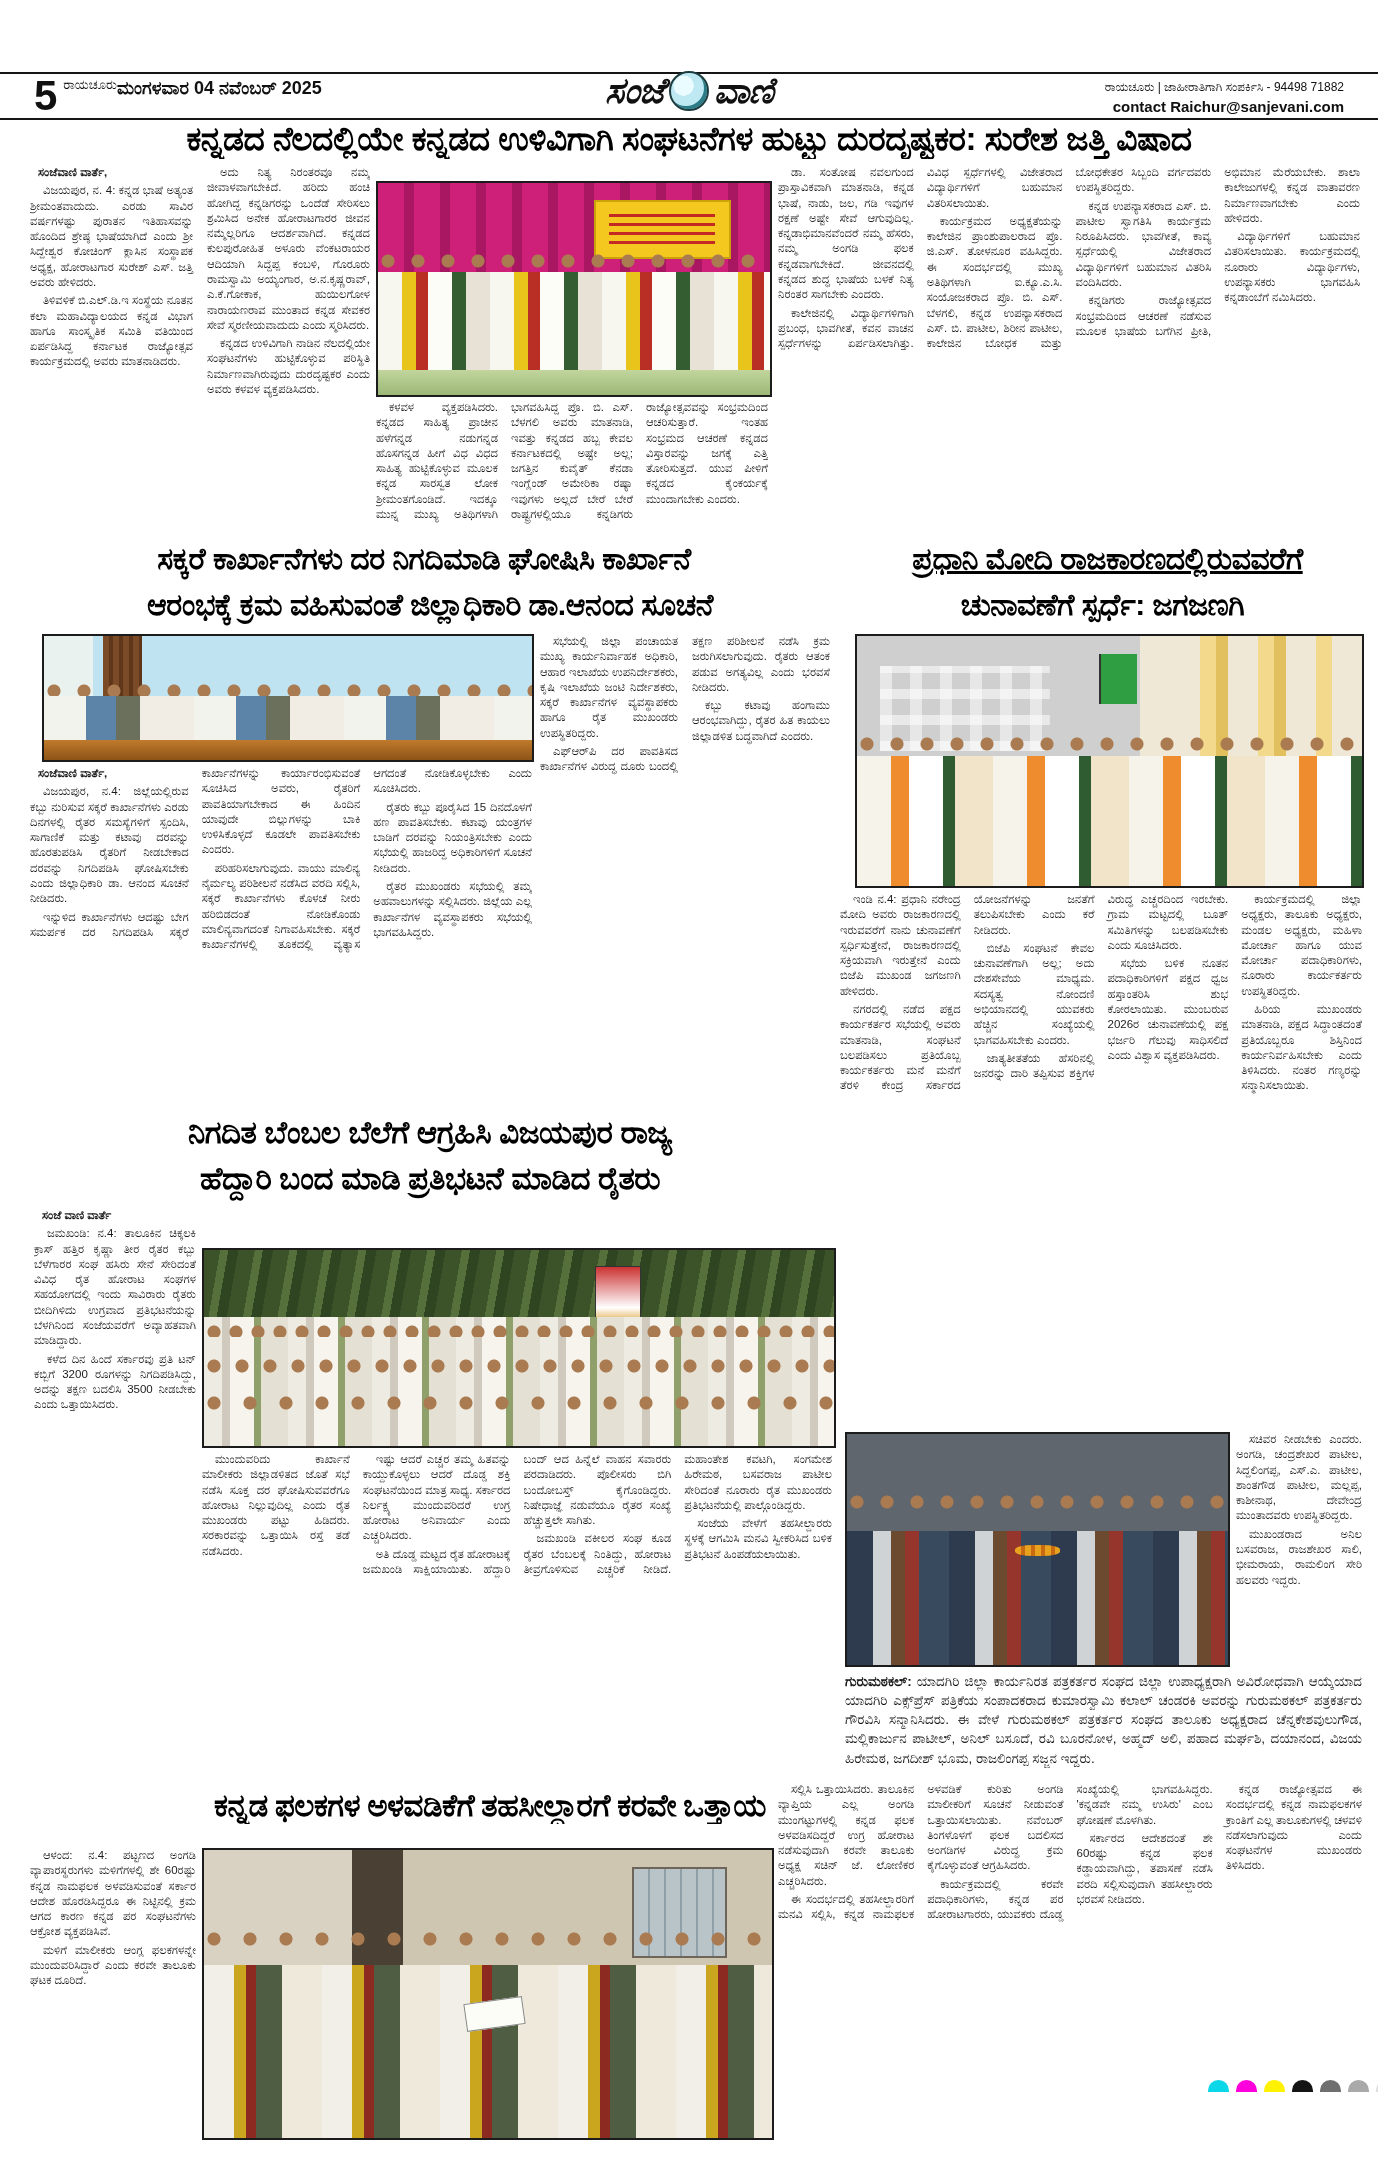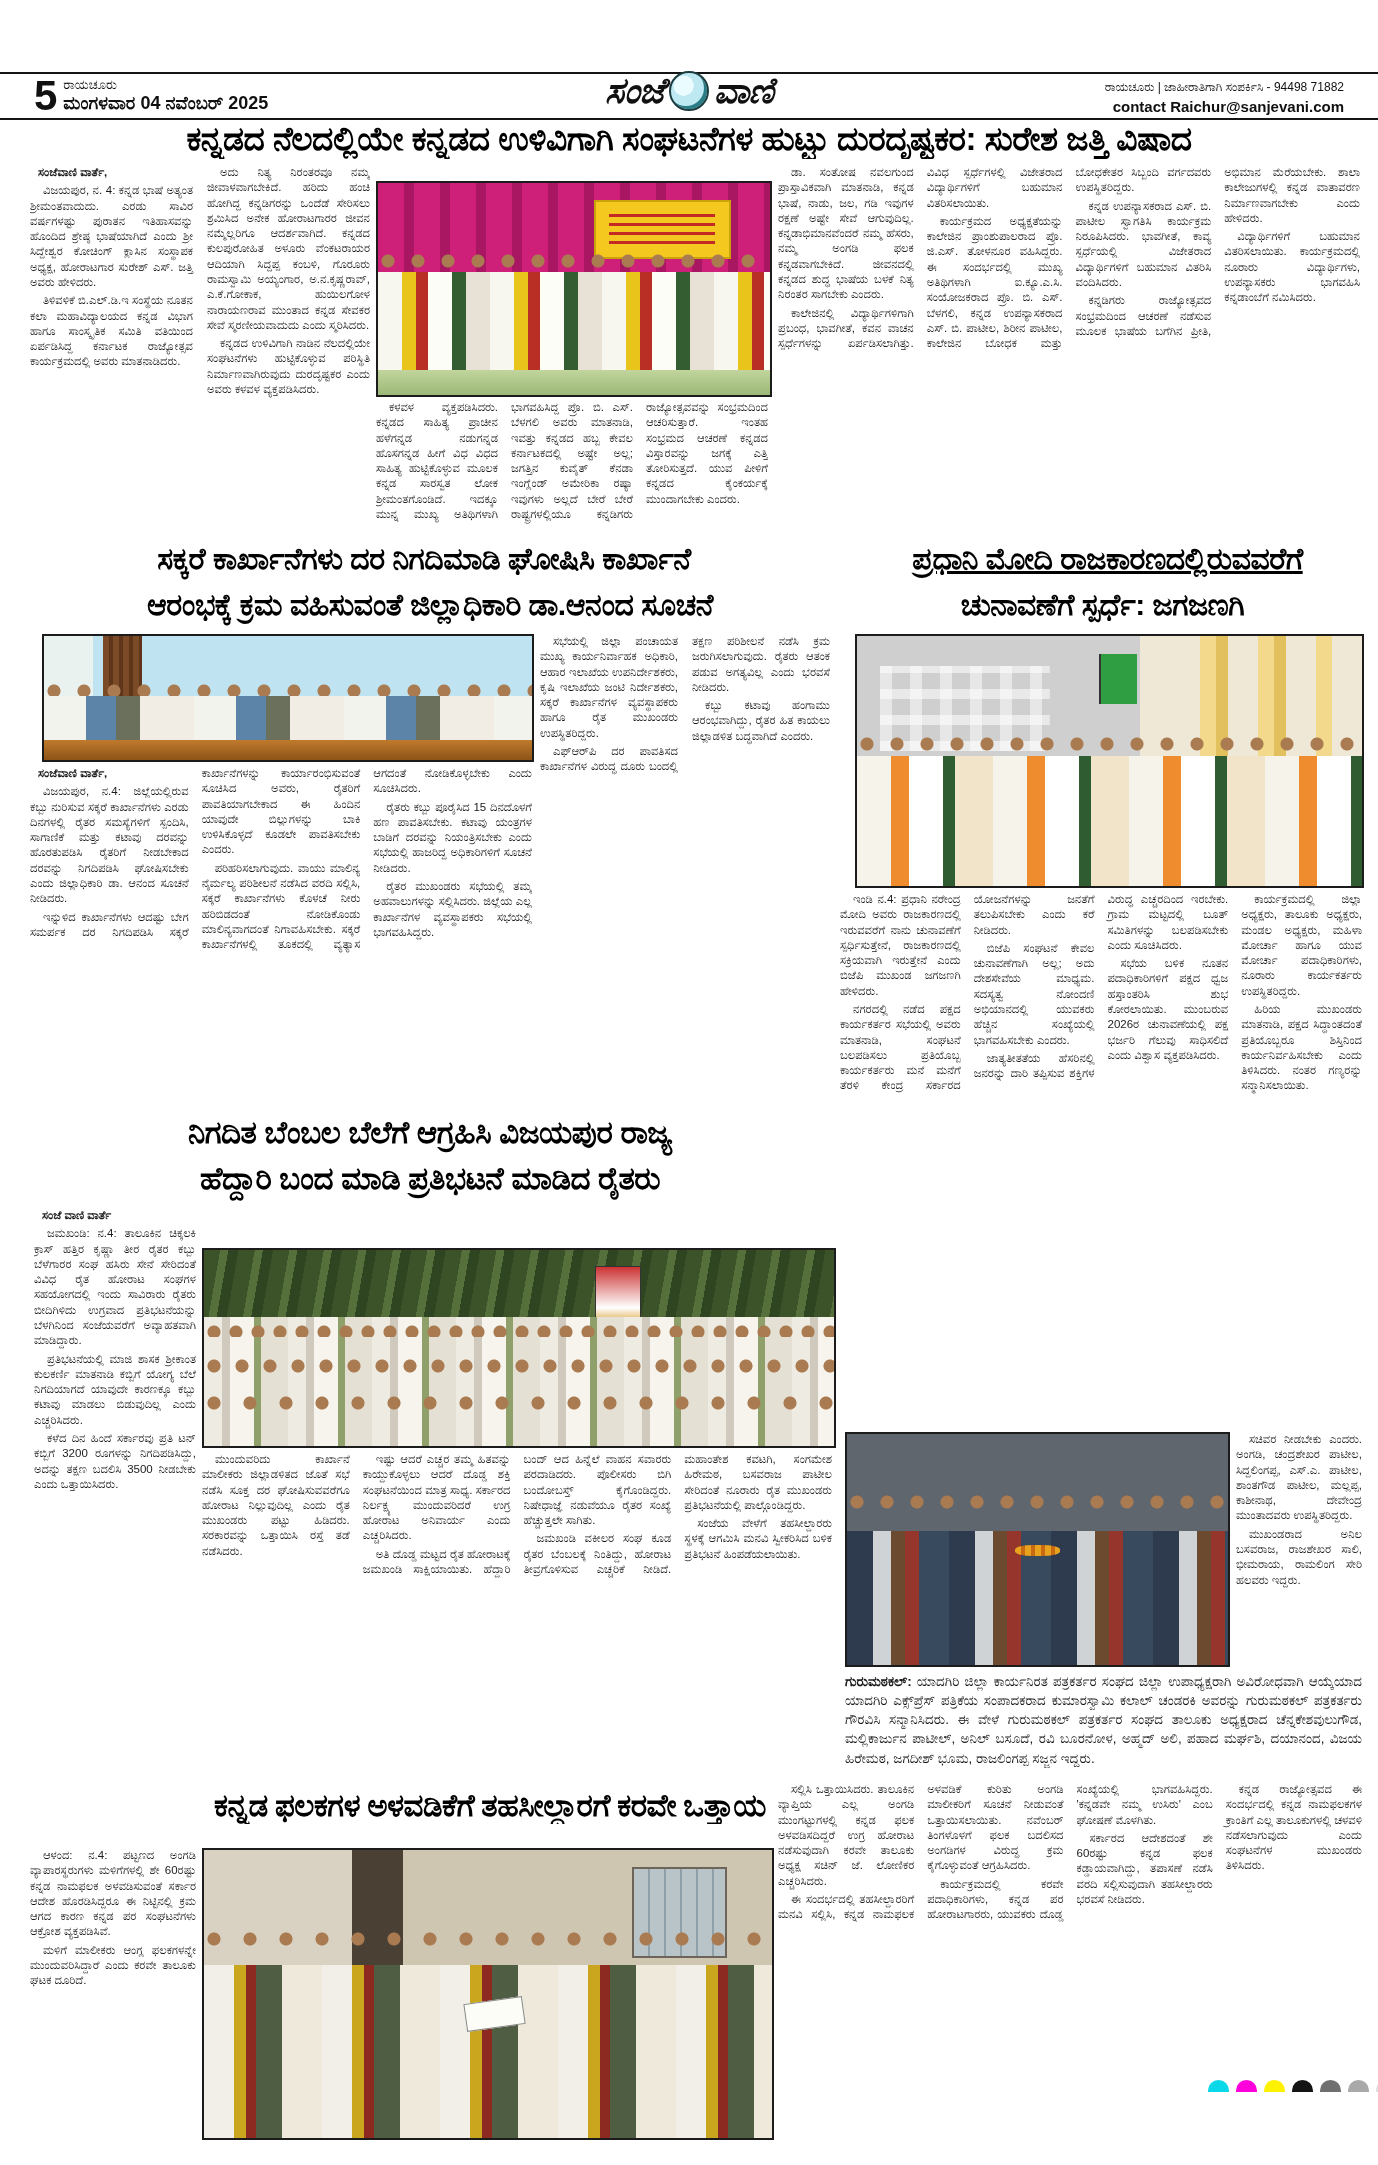--- a/index.html
+++ b/index.html
@@ -1,21 +1,21 @@
 <!DOCTYPE html>
 <html lang="kn"><head>
 <meta charset="utf-8">
 <style>
   html,body{margin:0;padding:0;background:#ffffff;}
   body{width:1378px;height:2165px;position:relative;font-family:"Liberation Sans","DejaVu Sans",sans-serif;color:#111;}
   .rule{position:absolute;left:0;width:1378px;background:#151515;}
   
   .hdr-left{position:absolute;top:76px;left:34px;display:flex;align-items:flex-start;gap:8px;}
   .pgnum{font-size:42px;font-weight:800;line-height:40px;letter-spacing:-2px;}
-  .ed-stack{display:flex;flex-direction:column;line-height:1.15;padding-top:2px;}
+  .ed-stack{display:flex;flex-direction:row;line-height:1.15;padding-top:2px;}
   .ed-small{font-size:13px;}
   .ed-date{font-size:18px;font-weight:800;}
   .masthead{position:absolute;top:70px;left:50%;transform:translateX(-50%);display:flex;align-items:center;gap:5px;font-size:36px;font-weight:800;letter-spacing:-1px;font-style:italic;}
   .logo-circle{width:36px;height:36px;border-radius:50%;background:radial-gradient(circle at 35% 35%, #eafcff 0 30%, #bfe9f2 31% 100%);border:2px solid #1d3c40;box-shadow:inset -3px -3px 0 #2a7d86;}
   .hdr-right{position:absolute;top:78px;right:34px;text-align:right;line-height:1.5;}
   .contact1{font-size:12px;}
   .contact2{font-size:15px;font-weight:600;}
   
   .hl{position:absolute;font-weight:800;color:#000;text-align:center;letter-spacing:-0.5px;white-space:nowrap;overflow:hidden;}
   .hl-lead{top:120px;left:20px;width:1338px;font-size:33px;}
@@ -193,21 +193,20 @@
   <b>ಗುರುಮಠಕಲ್:</b>
   <span>ಯಾದಗಿರಿ ಜಿಲ್ಲಾ ಕಾರ್ಯನಿರತ ಪತ್ರಕರ್ತರ ಸಂಘದ ಜಿಲ್ಲಾ ಉಪಾಧ್ಯಕ್ಷರಾಗಿ ಅವಿರೋಧವಾಗಿ ಆಯ್ಕೆಯಾದ ಯಾದಗಿರಿ ಎಕ್ಸ್‌ಪ್ರೆಸ್ ಪತ್ರಿಕೆಯ ಸಂಪಾದಕರಾದ ಕುಮಾರಸ್ವಾಮಿ ಕಲಾಲ್ ಚಂಡರಕಿ ಅವರನ್ನು ಗುರುಮಠಕಲ್ ಪತ್ರಕರ್ತರು ಗೌರವಿಸಿ ಸನ್ಮಾನಿಸಿದರು. ಈ ವೇಳೆ ಗುರುಮಠಕಲ್ ಪತ್ರಕರ್ತರ ಸಂಘದ ತಾಲೂಕು ಅಧ್ಯಕ್ಷರಾದ ಚೆನ್ನಕೇಶವುಲುಗೌಡ, ಮಲ್ಲಿಕಾರ್ಜುನ ಪಾಟೀಲ್, ಅನಿಲ್ ಬಸೂದೆ, ರವಿ ಬೂರನೋಳ, ಅಹ್ಮದ್ ಅಲಿ, ಪಹಾದ ಮರ್ಘಶಿ, ದಯಾನಂದ, ವಿಜಯ ಹಿರೇಮಠ, ಜಗದೀಶ್ ಭೂಮ, ರಾಜಲಿಂಗಪ್ಪ ಸಜ್ಜನ ಇದ್ದರು.</span>
 </div>
 
 <div class="hl hl2" style="top:1110px;left:30px;width:800px;font-size:31px;">ನಿಗದಿತ ಬೆಂಬಲ ಬೆಲೆಗೆ ಆಗ್ರಹಿಸಿ ವಿಜಯಪುರ ರಾಜ್ಯ</div>
 <div class="hl hl2" style="top:1156px;left:30px;width:800px;font-size:31px;">ಹೆದ್ದಾರಿ ಬಂದ ಮಾಡಿ ಪ್ರತಿಭಟನೆ ಮಾಡಿದ ರೈತರು</div>
 
 <div class="cols byline" style="top:1208px;left:34px;width:162px;height:572px;">
     <p>ಸಂಜೆ ವಾಣಿ ವಾರ್ತೆ</p>
     <p>ಜಮಖಂಡಿ: ನ.4: ತಾಲೂಕಿನ ಚಿಕ್ಕಲಕಿ ಕ್ರಾಸ್ ಹತ್ತಿರ ಕೃಷ್ಣಾ ತೀರ ರೈತರ ಕಬ್ಬು ಬೆಳೆಗಾರರ ಸಂಘ ಹಸಿರು ಸೇನೆ ಸೇರಿದಂತೆ ವಿವಿಧ ರೈತ ಹೋರಾಟ ಸಂಘಗಳ ಸಹಯೋಗದಲ್ಲಿ ಇಂದು ಸಾವಿರಾರು ರೈತರು ಬೀದಿಗಿಳಿದು ಉಗ್ರವಾದ ಪ್ರತಿಭಟನೆಯನ್ನು ಬೆಳಗಿನಿಂದ ಸಂಜೆಯವರೆಗೆ ಅವ್ಯಾಹತವಾಗಿ ಮಾಡಿದ್ದಾರು.</p>
-    <p>ಪ್ರತಿಭಟನೆಯಲ್ಲಿ ಮಾಜಿ ಶಾಸಕ ಶ್ರೀಕಾಂತ ಕುಲಕರ್ಣಿ ಮಾತನಾಡಿ ಕಬ್ಬಿಗೆ ಯೋಗ್ಯ ಬೆಲೆ ನಿಗದಿಯಾಗದೆ ಯಾವುದೇ ಕಾರಣಕ್ಕೂ ಕಬ್ಬು ಕಟಾವು ಮಾಡಲು ಬಿಡುವುದಿಲ್ಲ ಎಂದು ಎಚ್ಚರಿಸಿದರು.</p>
     <p>ಕಳೆದ ದಿನ ಹಿಂದೆ ಸರ್ಕಾರವು ಪ್ರತಿ ಟನ್ ಕಬ್ಬಿಗೆ 3200 ರೂಗಳನ್ನು ನಿಗದಿಪಡಿಸಿದ್ದು, ಅದನ್ನು ತಕ್ಷಣ ಬದಲಿಸಿ 3500 ನೀಡಬೇಕು ಎಂದು ಒತ್ತಾಯಿಸಿದರು.</p>
   </div>
 
 <div class="photo" style="top:1248px;left:202px;width:630px;height:196px;">
   <div class="layer ph-farm-trees"></div>
   <div class="ph-farm-poster"></div>
   <div class="layer ph-farm-crowd" style="bottom:0;height:66%;"></div>
   <div class="layer heads ph-farm-heads1"></div>
   <div class="layer heads ph-farm-heads2"></div>
   <div class="layer heads ph-farm-heads3"></div>

